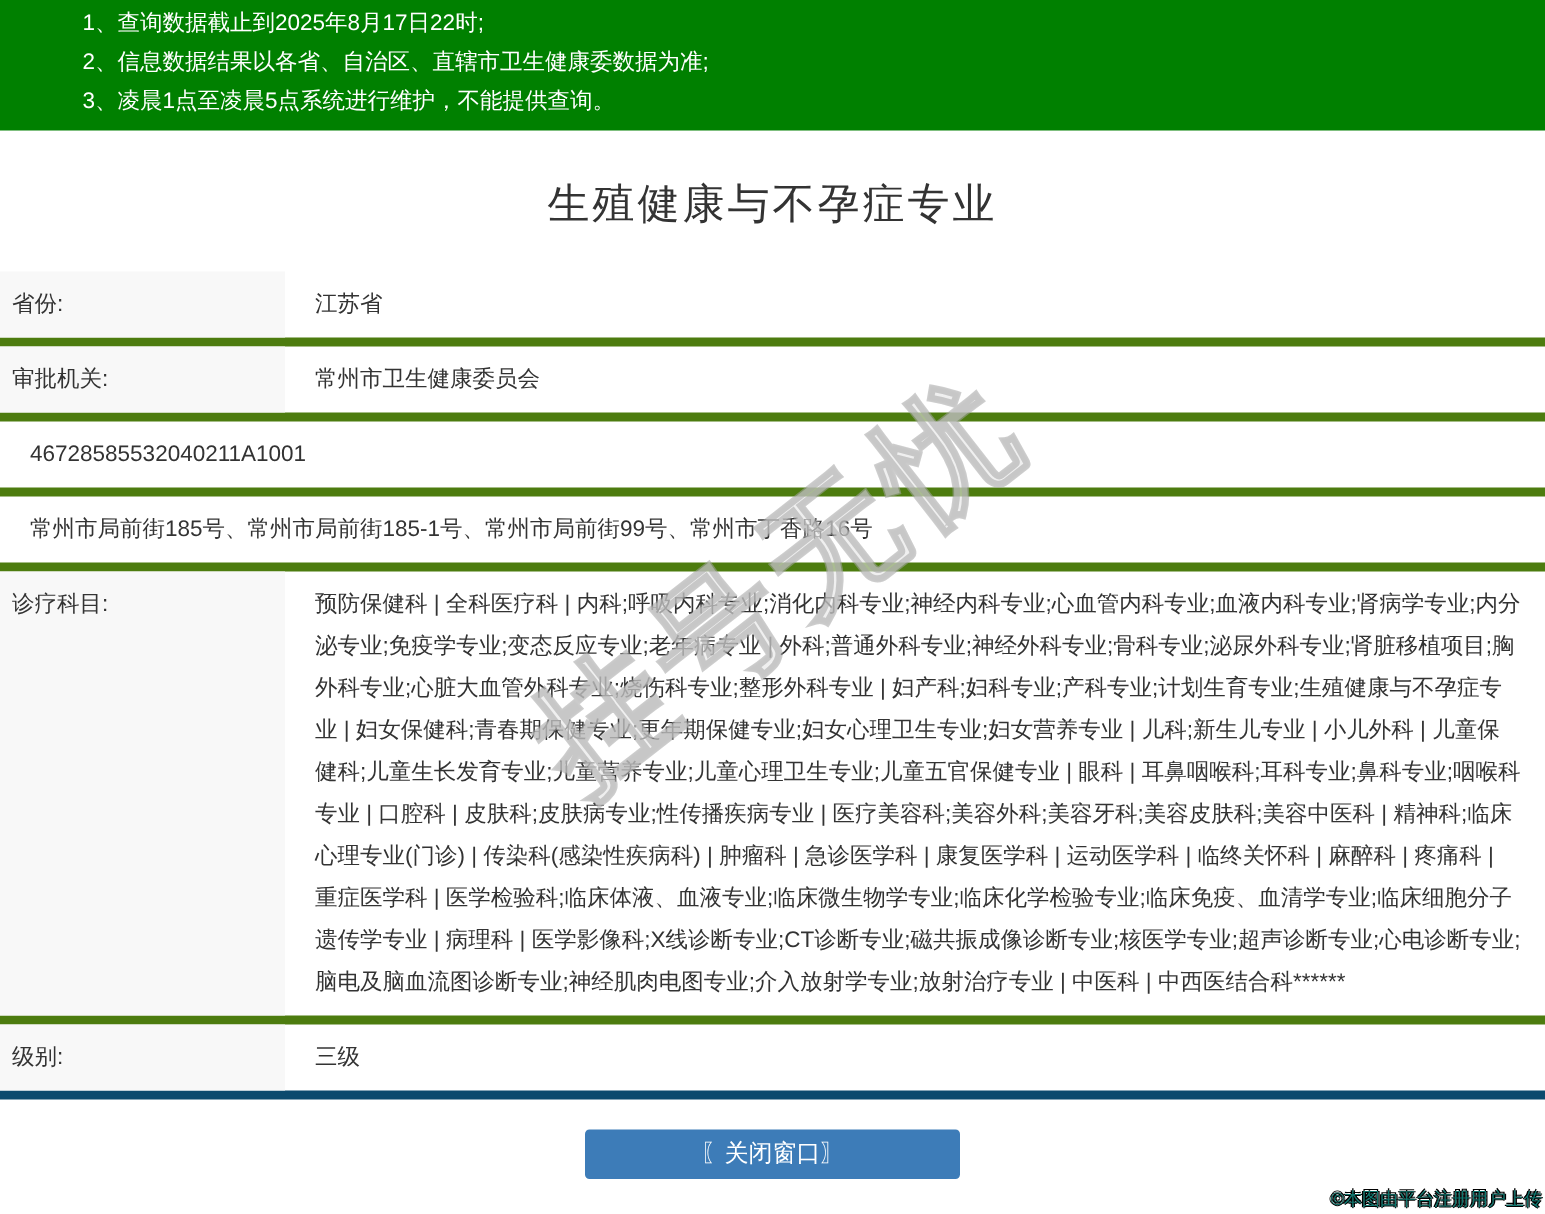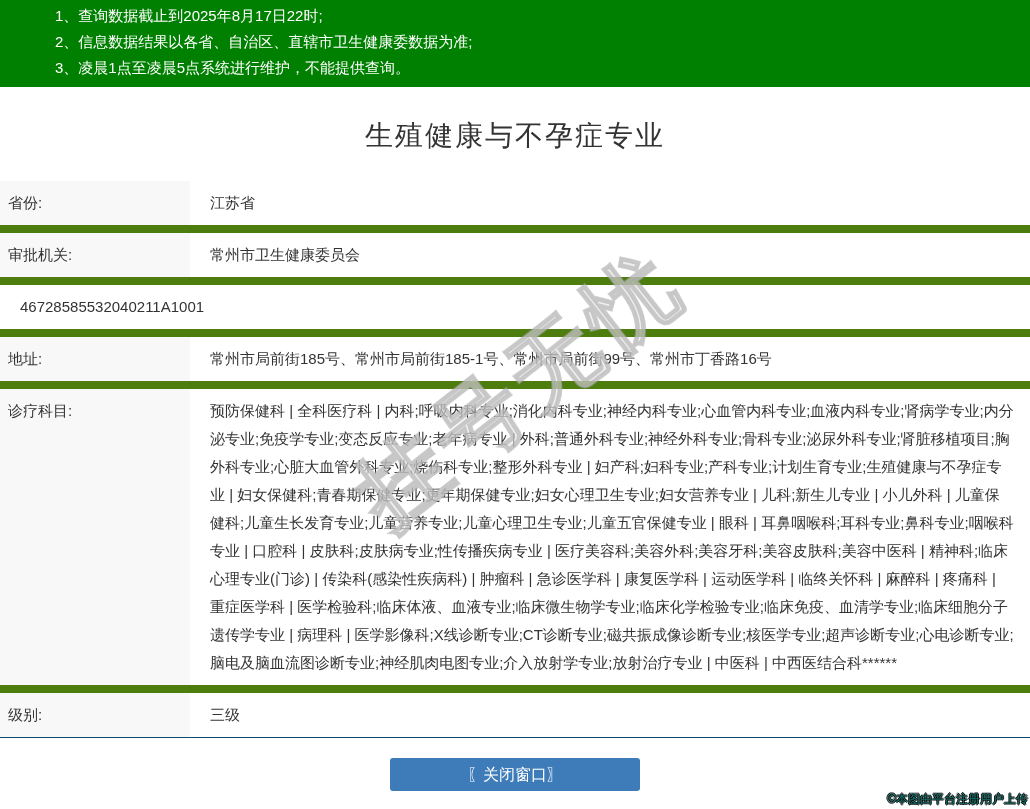--- a/index.html
+++ b/index.html
@@ -14,22 +14,22 @@
   }
   .notice-line{white-space:nowrap;}
   .notice-line b{font-weight:normal;}
   
   .page-title{
     text-align:center;font-size:28px;font-weight:400;color:#333;
     margin:30px 0 26px 0;letter-spacing:2px;
   }
   
   .info-table{width:1030px;}
-  .info-row{display:flex;border-bottom:8px solid #4d7c0f;font-size:15px;}
-  .info-row.last{border-bottom:1px solid #0c4a6e;}
+  .info-row{display:flex;border-bottom:6px solid #4d7c0f;font-size:15px;}
+  .info-row.last{border-bottom:6px solid #0c4a6e;}
   .cell-label{
     width:190px;box-sizing:border-box;background:#f8f8f8;
     padding:8px 6px 8px 8px;line-height:28px;flex:0 0 190px;
   }
   .cell-value{
     flex:1;padding:8px 16px 8px 20px;line-height:28px;word-break:break-all;
   }
   
   .button-row{text-align:center;margin-top:20px;}
   .close-btn{
@@ -71,21 +71,20 @@
     <div class="cell-value">江苏省</div>
   </div>
   <div class="info-row">
     <div class="cell-label">审批机关:</div>
     <div class="cell-value">常州市卫生健康委员会</div>
   </div>
   <div class="info-row">
     <div class="cell-value">46728585532040211A1001</div>
   </div>
   <div class="info-row">
-    <div class="cell-label">地址:</div>
     <div class="cell-value">常州市局前街185号、常州市局前街185-1号、常州市局前街99号、常州市丁香路16号</div>
   </div>
   <div class="info-row">
     <div class="cell-label">诊疗科目:</div>
     <div class="cell-value">预防保健科 | 全科医疗科 | 内科;呼吸内科专业;消化内科专业;神经内科专业;心血管内科专业;血液内科专业;肾病学专业;内分泌专业;免疫学专业;变态反应专业;老年病专业 | 外科;普通外科专业;神经外科专业;骨科专业;泌尿外科专业;肾脏移植项目;胸外科专业;心脏大血管外科专业;烧伤科专业;整形外科专业 | 妇产科;妇科专业;产科专业;计划生育专业;生殖健康与不孕症专业 | 妇女保健科;青春期保健专业;更年期保健专业;妇女心理卫生专业;妇女营养专业 | 儿科;新生儿专业 | 小儿外科 | 儿童保健科;儿童生长发育专业;儿童营养专业;儿童心理卫生专业;儿童五官保健专业 | 眼科 | 耳鼻咽喉科;耳科专业;鼻科专业;咽喉科专业 | 口腔科 | 皮肤科;皮肤病专业;性传播疾病专业 | 医疗美容科;美容外科;美容牙科;美容皮肤科;美容中医科 | 精神科;临床心理专业(门诊) | 传染科(感染性疾病科) | 肿瘤科 | 急诊医学科 | 康复医学科 | 运动医学科 | 临终关怀科 | 麻醉科 | 疼痛科 | 重症医学科 | 医学检验科;临床体液、血液专业;临床微生物学专业;临床化学检验专业;临床免疫、血清学专业;临床细胞分子遗传学专业 | 病理科 | 医学影像科;X线诊断专业;CT诊断专业;磁共振成像诊断专业;核医学专业;超声诊断专业;心电诊断专业;脑电及脑血流图诊断专业;神经肌肉电图专业;介入放射学专业;放射治疗专业 | 中医科 | 中西医结合科******</div>
   </div>
   <div class="info-row last">
     <div class="cell-label">级别:</div>
     <div class="cell-value">三级</div>
   </div>

